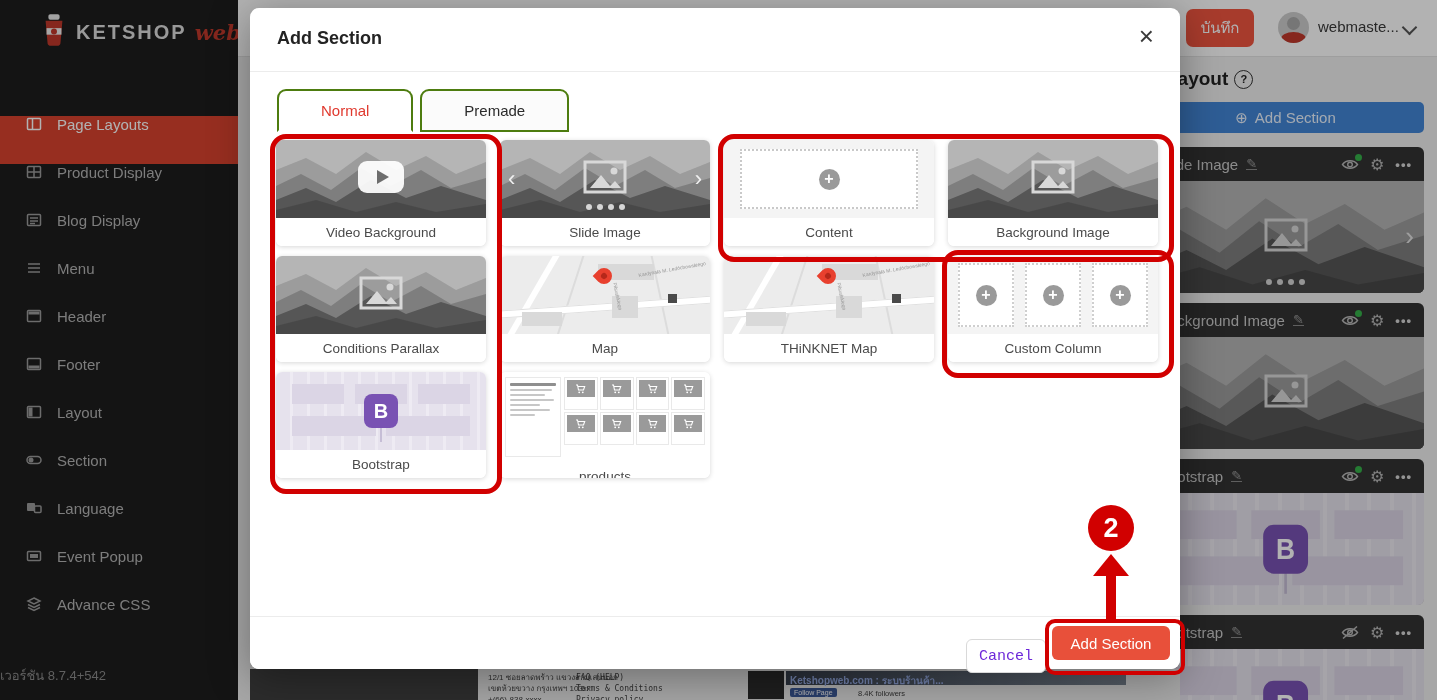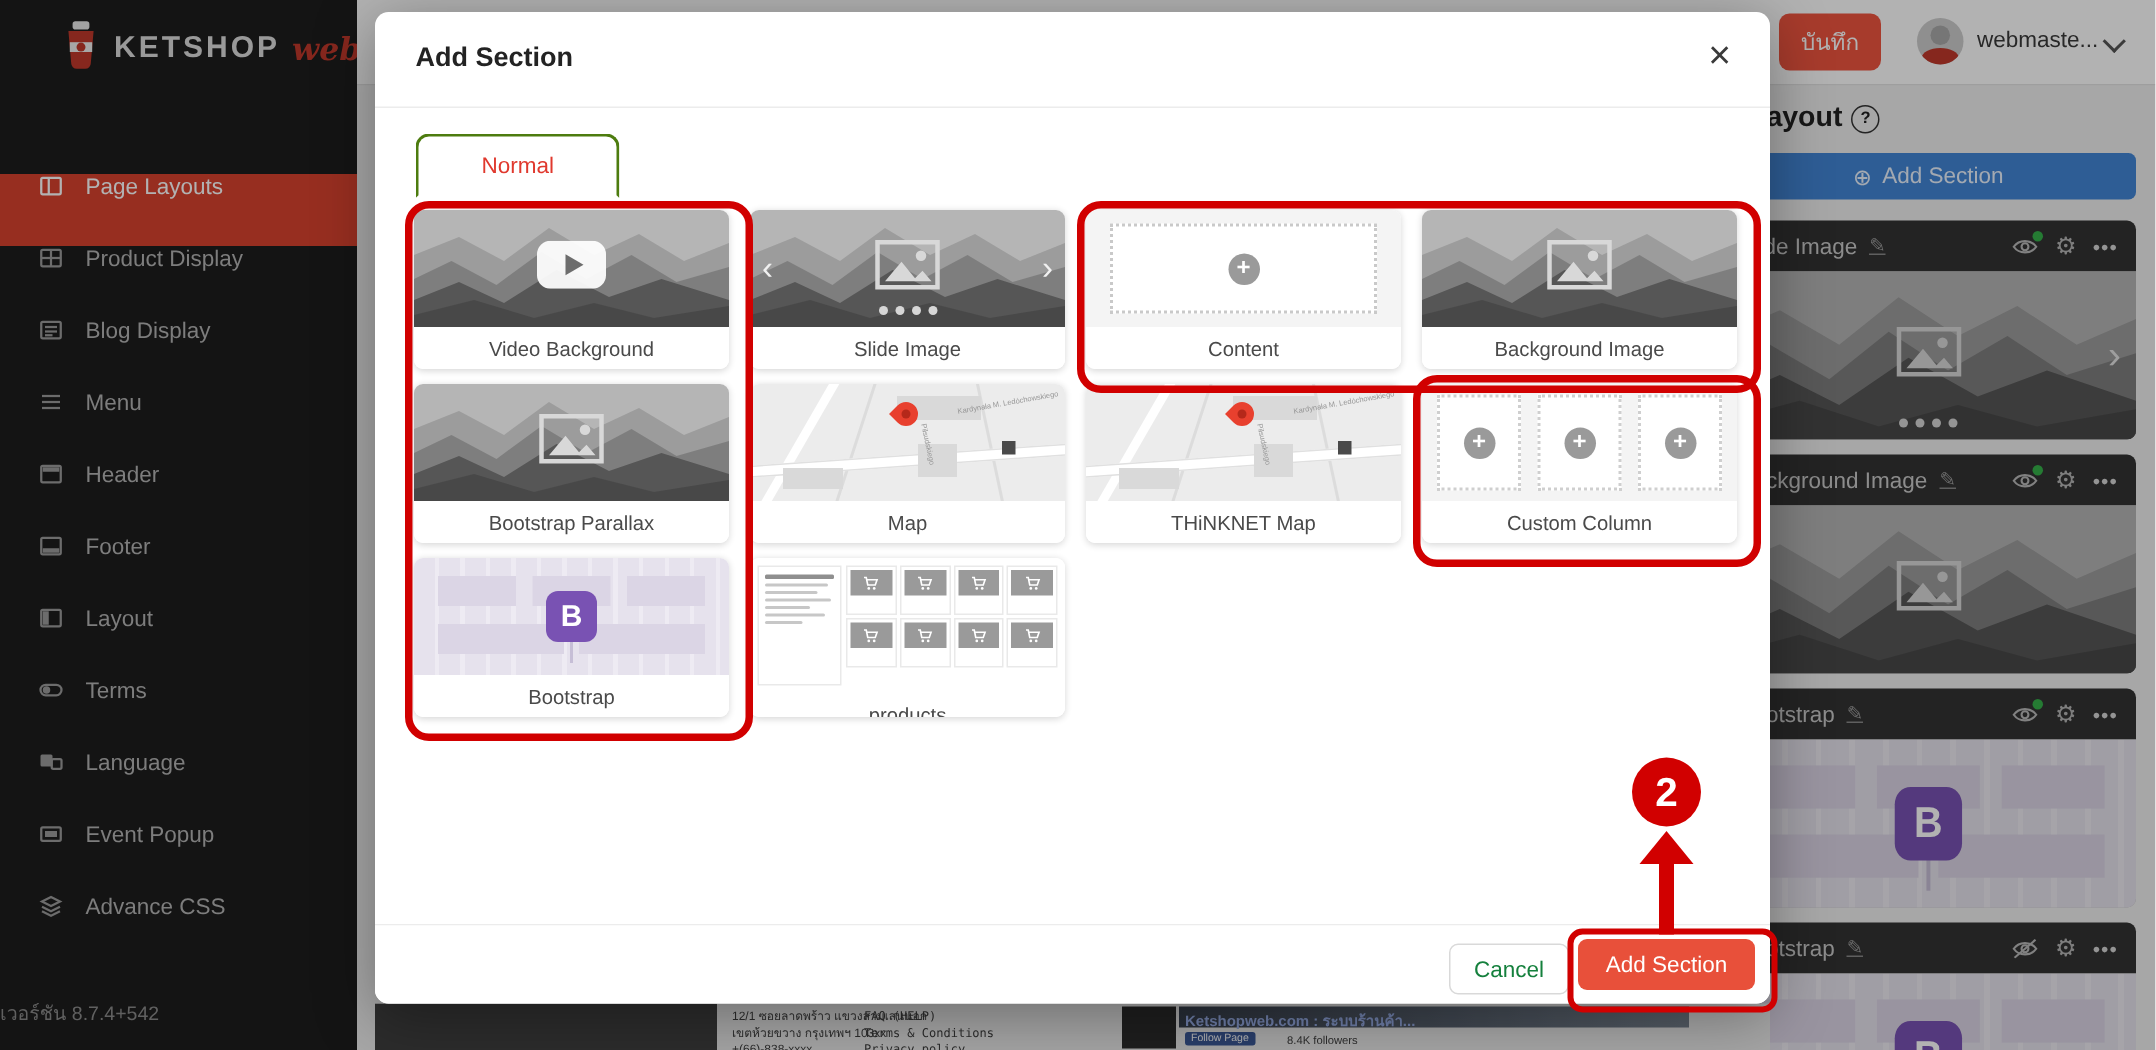--- a/index.html
+++ b/index.html
@@ -108,21 +108,21 @@
   .doc i{display:block;height:2px;background:#c7c7c7;border-radius:1px}
   .doc i.d1{background:#8f8f8f;height:3px}
   .doc i:nth-child(2){width:92%}.doc i:nth-child(3){width:75%}.doc i:nth-child(4){width:95%}
   .doc i:nth-child(5){width:65%}.doc i:nth-child(6){width:88%}.doc i:nth-child(7){width:55%}
   .pcards{flex:1;display:grid;grid-template-columns:repeat(4,1fr);grid-auto-rows:31px;gap:4px}
   .pcard{background:#fff;box-shadow:0 0 0 1px #e9e9e9;padding:2px}
   .pimg{height:17px;background:#9a9a9a;display:flex;align-items:center;justify-content:center}
   .pline{height:2px;background:#cfcfcf;margin:3px 4px 0}
   .ring{position:absolute;border:5px solid #d10000;border-radius:16px;z-index:5;pointer-events:none}
   .m-foot{position:absolute;left:0;right:0;bottom:0;height:52px;border-top:1px solid #ececec;background:#fff;border-radius:0 0 9px 9px}
-  .btn-cancel{position:absolute;left:716px;top:12px;width:80px;height:34px;background:#fff;border:1px solid #d9d9d9;border-radius:6px;color:#15803d;font-size:15px;font-family:Liberation Sans, sans-serif;cursor:pointer}
+  .btn-cancel{position:absolute;left:716px;top:22px;width:80px;height:34px;background:#fff;border:1px solid #d9d9d9;border-radius:6px;color:#6d28d9;font-size:15px;font-family:Liberation Mono, monospace;cursor:pointer}
   .btn-add{position:absolute;left:802px;top:9px;width:118px;height:34px;background:#e8503a;border:none;border-radius:6px;color:#fff;font-size:15px;font-family:inherit;cursor:pointer}
   .add-ring{position:absolute;left:795px;top:611px;width:132px;height:48px;border:4px solid #d10000;border-radius:10px;z-index:6;pointer-events:none}
   .ann-circle{position:absolute;left:838px;top:497px;width:46px;height:46px;border-radius:50%;background:#d10000;color:#fff;font-size:27px;font-weight:bold;display:flex;align-items:center;justify-content:center;z-index:8}
   .ann-head{position:absolute;left:843px;top:546px;width:0;height:0;border-left:18px solid transparent;border-right:18px solid transparent;border-bottom:22px solid #d10000;z-index:8}
   .ann-shaft{position:absolute;left:856px;top:567px;width:10px;height:48px;background:#d10000;z-index:8}
 </style>
 </head>
 <body>
 
 <div id="sidebar">
@@ -188,21 +188,21 @@
           <rect x="1.5" y="2.5" width="13" height="11" rx="1"></rect>
           <rect class="fill" x="2.5" y="3.5" width="4" height="9"></rect>
         </svg>
       <span>Layout</span>
     </div>
     <div class="side-item">
       <svg class="sicon" width="16" height="16">
           <rect x="1" y="4.5" width="14" height="7" rx="3.5"></rect>
           <circle class="fill" cx="5" cy="8" r="2.5"></circle>
         </svg>
-      <span>Terms</span>
+      <span>Section</span>
     </div>
     <div class="side-item">
       <svg class="sicon" width="16" height="16">
           <rect class="fill" x="1" y="3" width="8" height="8" rx="1"></rect>
           <rect x="8.5" y="6" width="6.5" height="6.5" rx="1"></rect>
         </svg>
       <span>Language</span>
     </div>
     <div class="side-item">
       <svg class="sicon" width="16" height="16">
@@ -396,20 +396,21 @@
 
 <div id="backdrop"></div>
 
 <div id="modal">
   <div class="m-head">
     <span class="m-title">Add Section</span>
     <button class="m-close">×</button>
   </div>
   <div class="tabs">
     <span class="tab active">Normal</span>
+    <span class="tab">Premade</span>
   </div>
 
   <div class="tile" style="left:26px;top:132px">
     <div class="thumb">
         <span class="mtn-slot">
           <svg width="100%" height="100%" viewBox="0 0 210 78" preserveAspectRatio="none" style="display:block">
             <rect width="210" height="78" fill="#b5b5b5"></rect>
             <polygon fill="#9c9c9c" points="0,30 30,18 60,34 90,12 120,30 150,16 180,34 210,22 210,78 0,78"></polygon>
             <polygon fill="#7e7e7e" points="0,46 25,34 55,50 85,28 115,46 145,30 175,48 210,38 210,78 0,78"></polygon>
             <polygon fill="#565656" points="0,60 30,48 60,62 95,40 130,58 165,46 210,60 210,78 0,78"></polygon>
@@ -491,21 +492,21 @@
             <polygon fill="#565656" points="0,60 30,48 60,62 95,40 130,58 165,46 210,60 210,78 0,78"></polygon>
             <polygon fill="#484848" points="0,70 40,60 80,72 120,62 160,72 210,64 210,78 0,78"></polygon>
           </svg>
         </span>
       <span class="center-glyph"><svg width="44" height="34" viewBox="0 0 44 34">
             <rect x="2" y="2" width="40" height="30" fill="none" stroke="#d8d8d8" stroke-width="3"></rect>
             <circle cx="31" cy="11" r="3.5" fill="#d8d8d8"></circle>
             <path d="M7 28 L18 15 27 26 32 21 38 28 Z" fill="#d8d8d8"></path>
           </svg></span>
     </div>
-    <div class="t-label">Bootstrap Parallax</div>
+    <div class="t-label">Conditions Parallax</div>
   </div>
 
   <div class="tile" style="left:250px;top:248px">
     <div class="thumb">
         <span class="map-slot">
           <span class="map-bg"></span>
           <span class="road-t1"></span>
           <span class="road-t2"></span>
           <span class="road-d"></span>
           <span class="road-h"></span>

